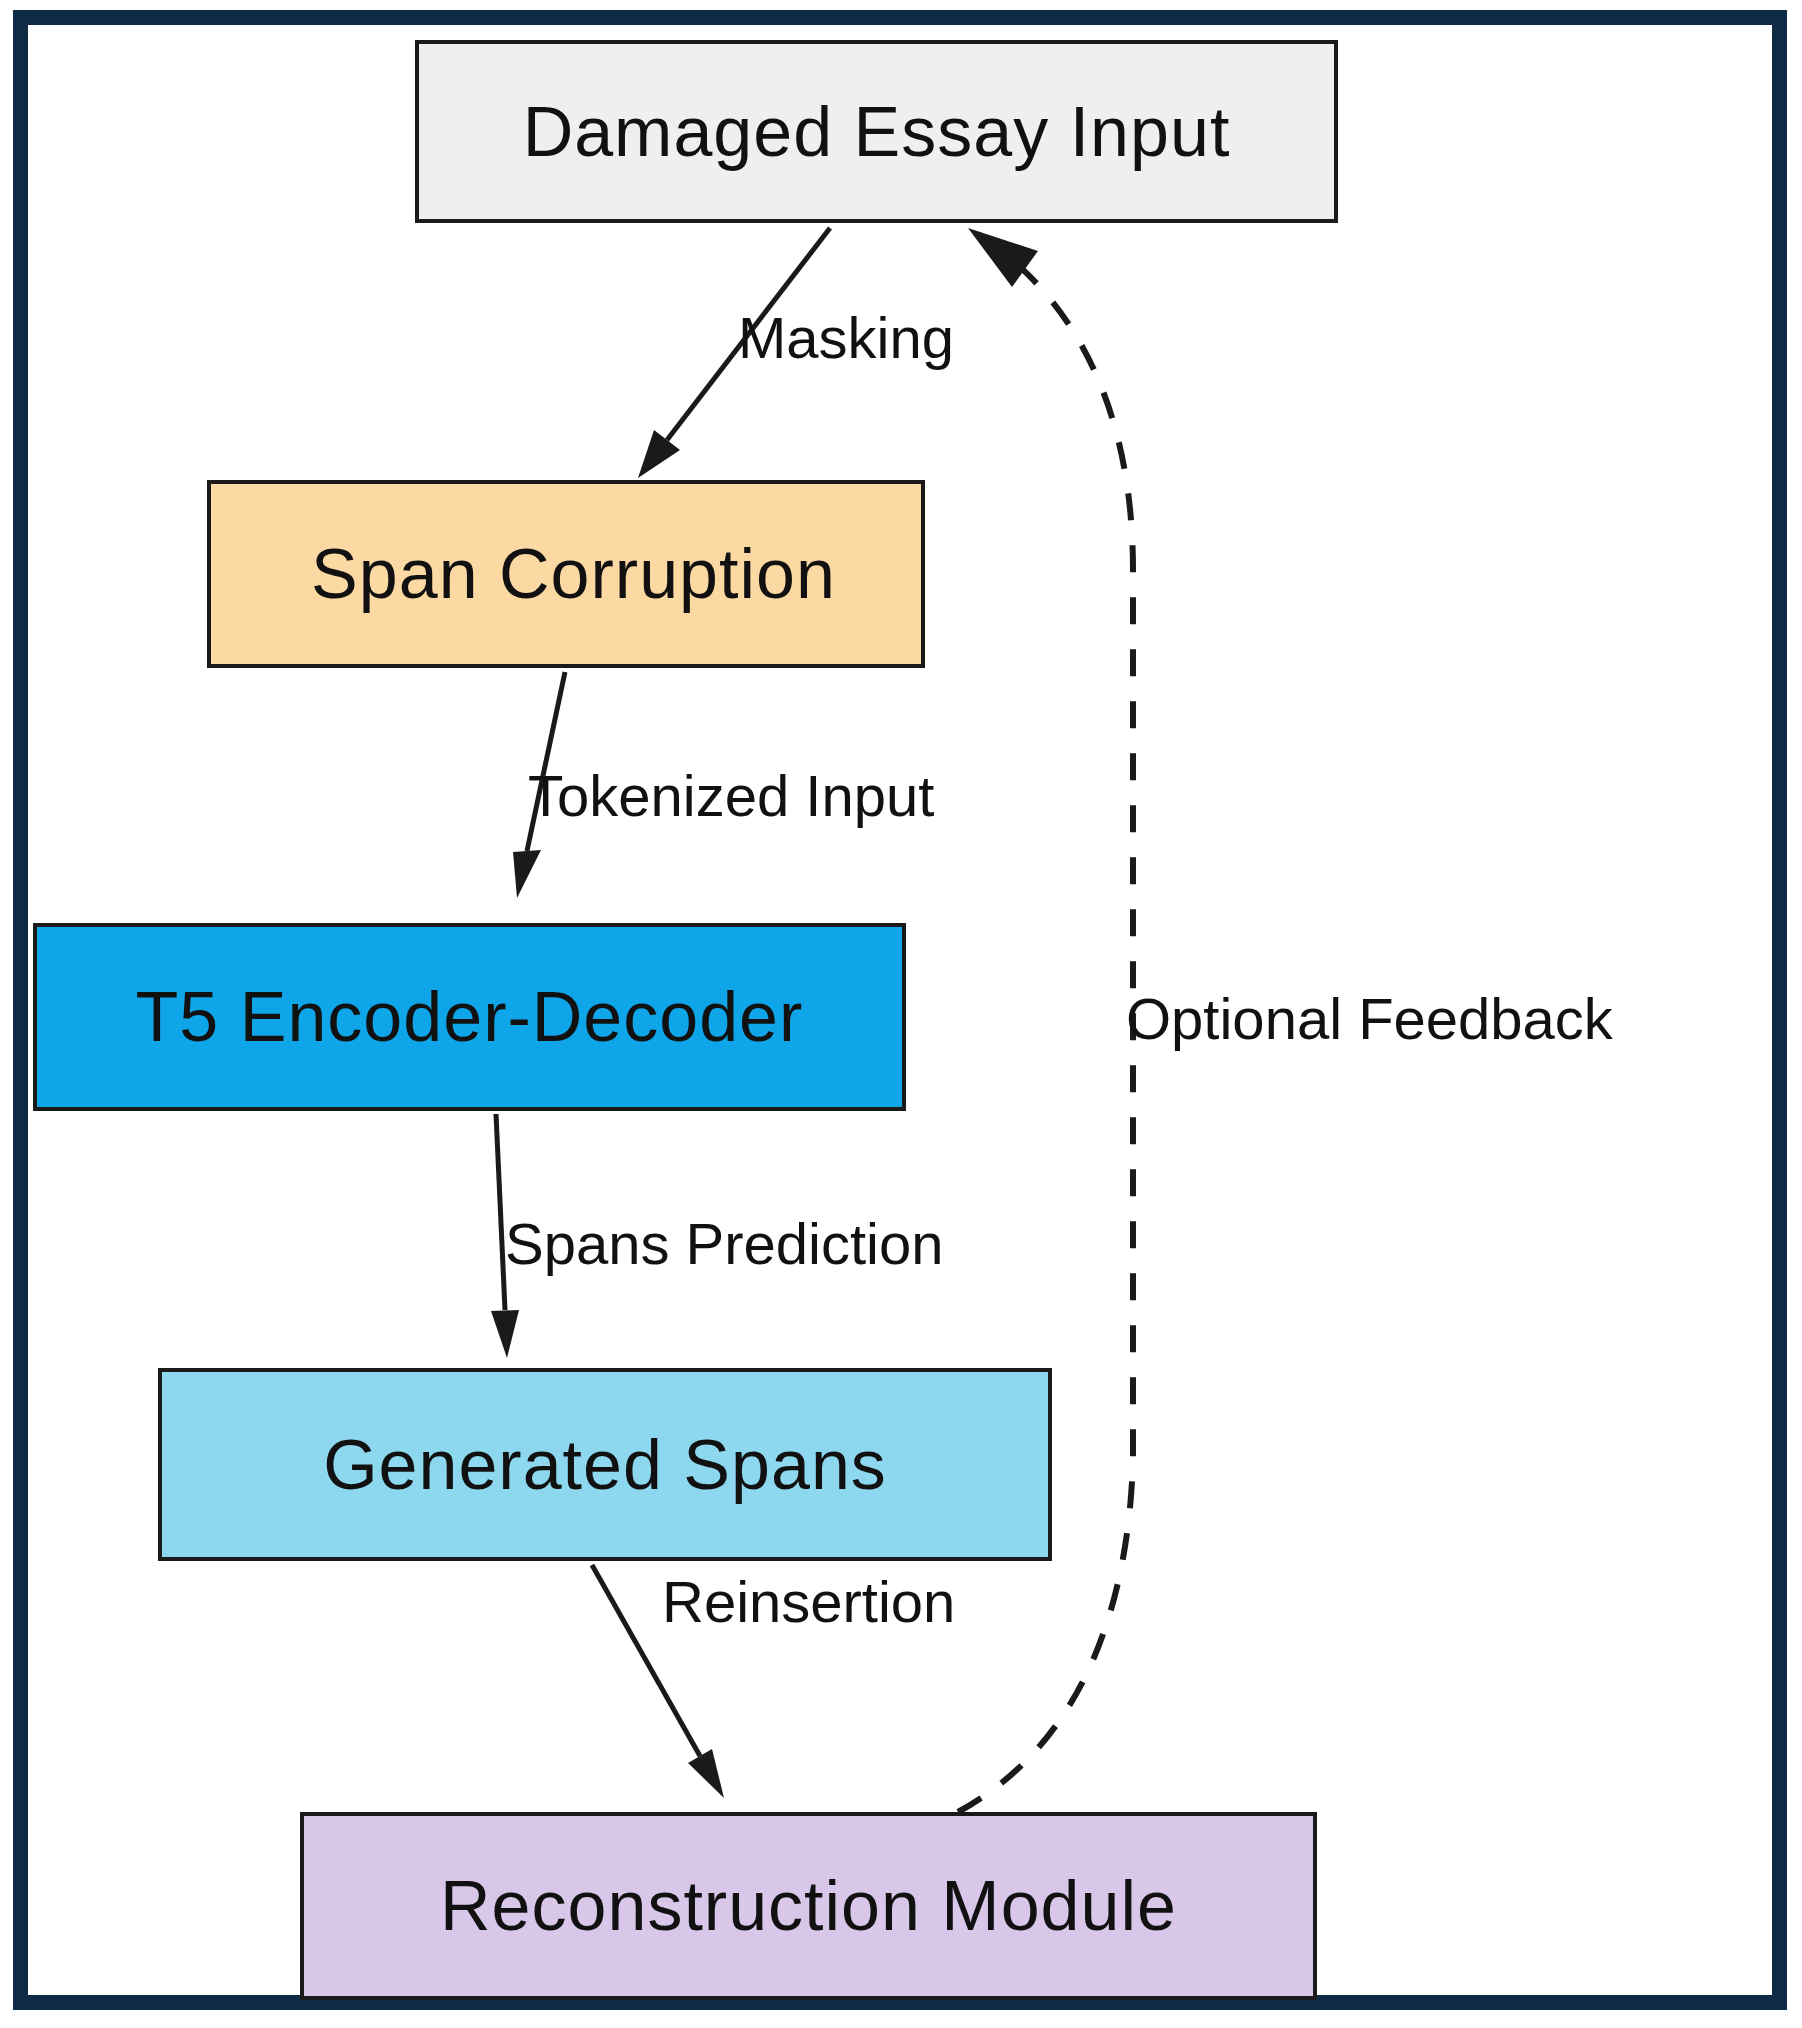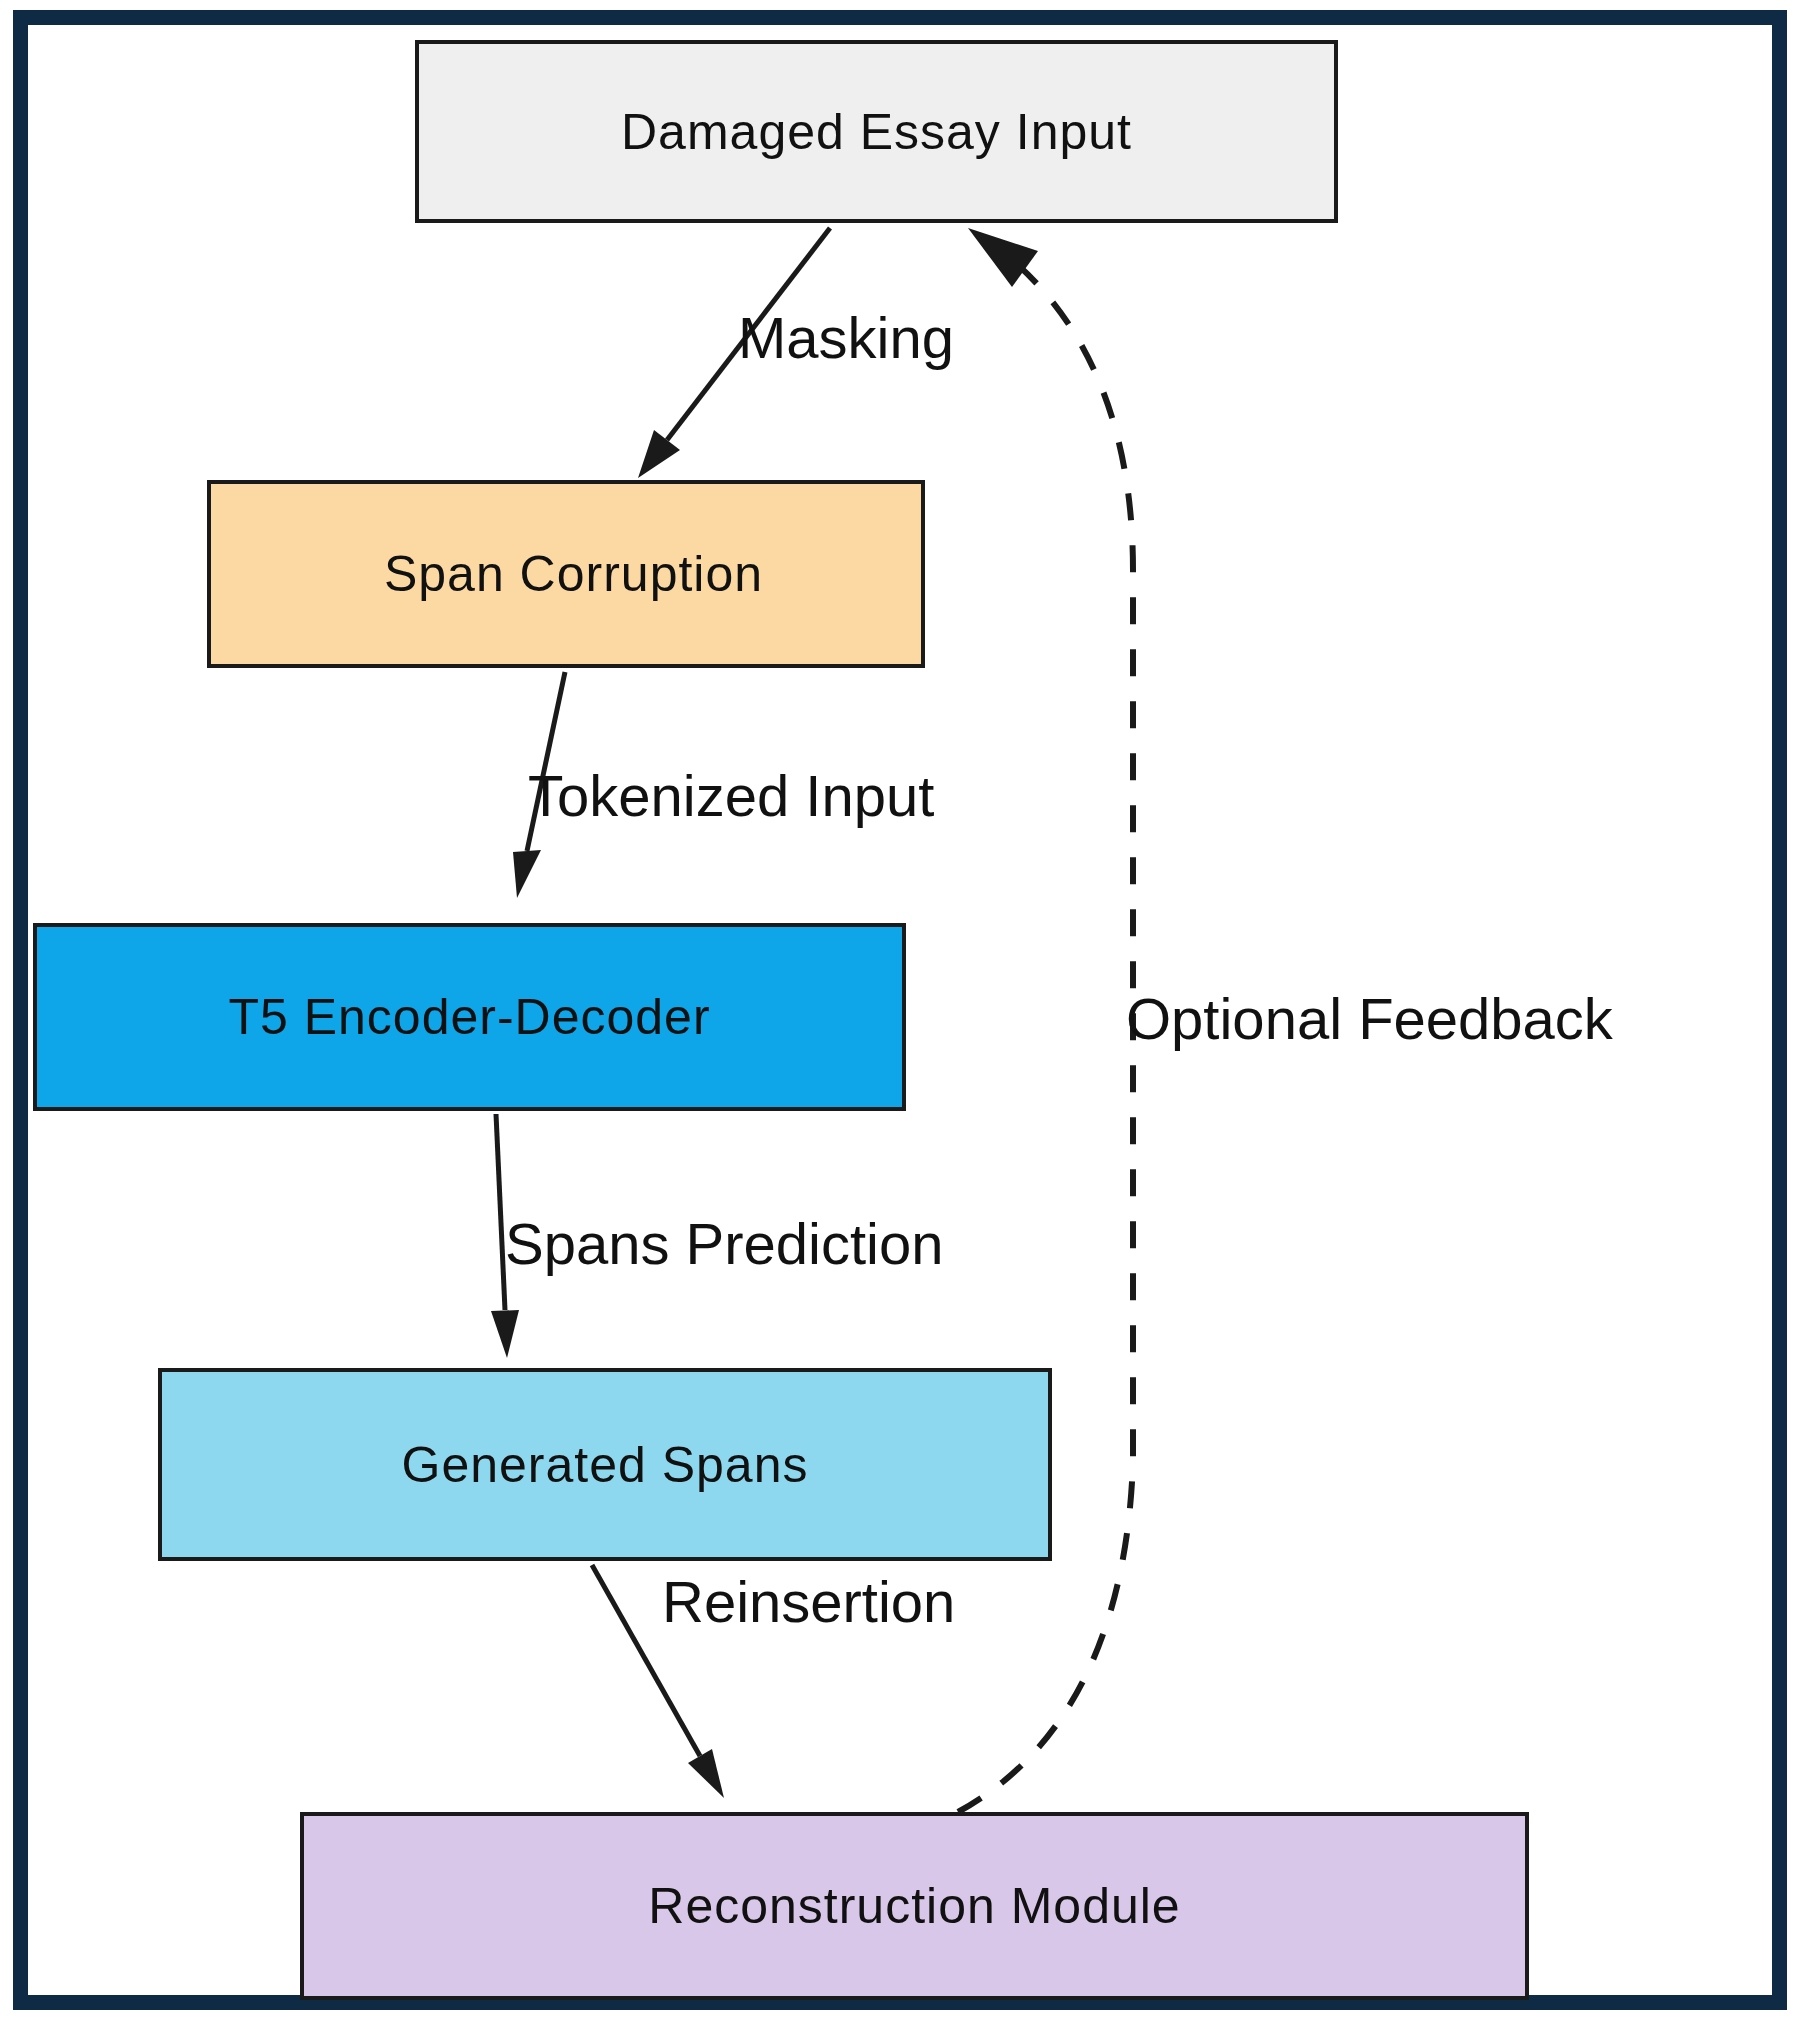--- a/index.html
+++ b/index.html
@@ -24,21 +24,21 @@
     width: 1802px;
     height: 2028px;
   }
   .node {
     position: absolute;
     box-sizing: border-box;
     border: 4px solid #1a1a1a;
     display: flex;
     align-items: center;
     justify-content: center;
-    font-size: 50px;
+    font-size: 70px;
     color: #111111;
     letter-spacing: 1px;
     white-space: nowrap;
   }
   .edge-label {
     position: absolute;
     font-size: 58px;
     color: #111111;
     white-space: nowrap;
   }
@@ -78,21 +78,21 @@
   </svg>
 
   <div class="node" style="left: 415px; top: 40px; width: 923px; height: 183px; background-color: rgb(239, 239, 239);">Damaged Essay Input</div>
 
   <div class="node" style="left: 207px; top: 480px; width: 718px; height: 188px; background-color: rgb(252, 217, 162); padding-left: 15px;">Span Corruption</div>
 
   <div class="node" style="left: 33px; top: 923px; width: 873px; height: 188px; background-color: #0ea5e9;">T5 Encoder-Decoder</div>
 
   <div class="node" style="left: 158px; top: 1368px; width: 894px; height: 193px; background-color: rgb(141, 216, 239);">Generated Spans</div>
 
-  <div class="node" style="left: 300px; top: 1812px; width: 1229px; height: 188px; background-color: rgb(216, 199, 233);">Reconstruction Module</div>
+  <div class="node" style="left: 300px; top: 1812px; width: 1017px; height: 188px; background-color: rgb(216, 199, 233);">Reconstruction Module</div>
 
   <span class="edge-label" style="left:738px; top:304px;">Masking</span>
 
   <span class="edge-label" style="left:528px; top:762px;">Tokenized Input</span>
 
   <span class="edge-label" style="left:505px; top:1210px;">Spans Prediction</span>
 
   <span class="edge-label" style="left:662px; top:1568px;">Reinsertion</span>
 
   <span class="edge-label" style="left:1126px; top:985px;">Optional Feedback</span>

